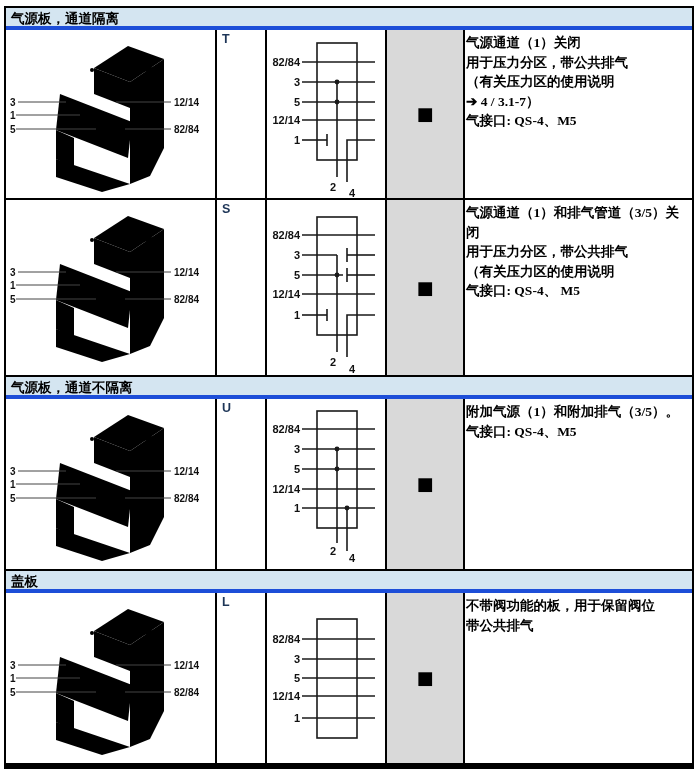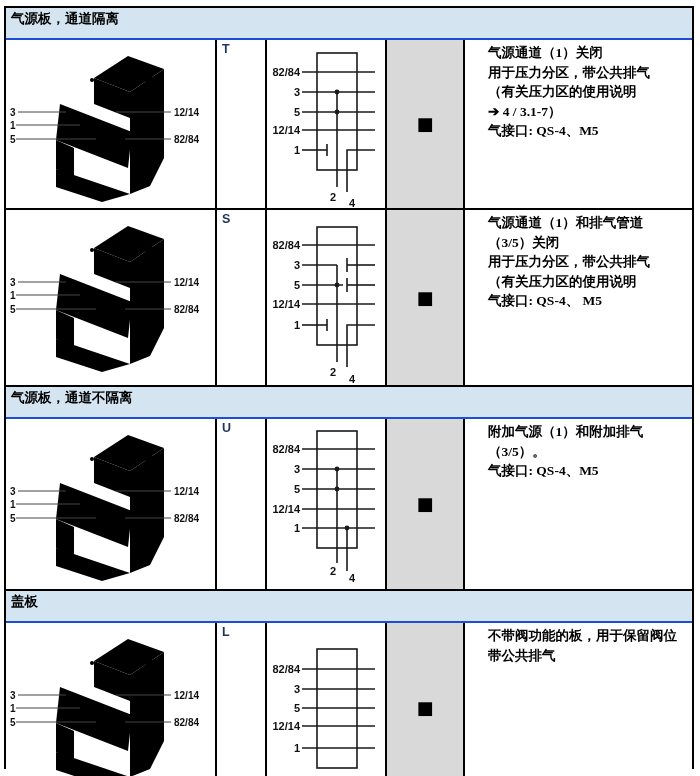--- a/index.html
+++ b/index.html
@@ -4,34 +4,34 @@
 <style>
   * { margin:0; padding:0; box-sizing:border-box; }
   body { background:#fff; width:700px; height:776px; font-family:"Liberation Sans", sans-serif; }
   .page { position:relative; width:700px; height:776px; background:#fff; }
   .catalog-table {
     position:absolute; left:4px; top:6px; width:690px; height:763px;
     border:2px solid #000; border-bottom:6px solid #000;
     display:flex; flex-direction:column; background:#fff;
   }
   .section-row {
-    background:#d4e5f1; border-bottom:2px solid #1d4ed8; height:32px;
+    background:#d4e5f1; border-bottom:4px solid #1d4ed8; height:22px;
     font-family:"Liberation Serif","DejaVu Serif",serif;
     font-weight:bold; font-size:13.5px; line-height:19px; padding:1px 5px; color:#000;
     flex:0 0 auto;
   }
   .data-row { display:flex; flex-direction:row; border-bottom:2px solid #000; flex:0 0 auto; background:#fff; }
   .data-row.last { border-bottom:none; flex:1 1 auto; }
   .cell-img { width:211px; border-right:2px solid #000; overflow:hidden; }
   .cell-letter { width:50px; border-right:2px solid #000; padding:2px 0 0 5px;
     font-size:12.5px; font-weight:600; color:#1d3557; }
   .cell-circuit { width:120px; border-right:2px solid #000; overflow:hidden; }
   .cell-marker { width:78px; border-right:2px solid #000; background:#d9d9d9;
     display:flex; align-items:center; justify-content:center; }
-  .cell-desc { flex:1; padding:3px 6px 0 23px;
+  .cell-desc { flex:1; padding:3px 6px 0 1px;
     font-family:"Liberation Serif","DejaVu Serif",serif;
     font-weight:600; font-size:13.5px; line-height:19.5px; color:#000; }
   .marker-glyph { font-size:18px; line-height:12px; color:#000;
     font-family:"DejaVu Sans", sans-serif; }
   
   svg.cd { display:block; }
   svg.cd .ln { stroke:#1a1a1a; stroke-width:1.6; fill:none; }
   svg.cd .bx { stroke:#1a1a1a; stroke-width:1.6; fill:none; }
   svg.cd .dot { fill:#1a1a1a; stroke:none; }
   svg.cd text { font-family:"Liberation Sans", sans-serif; font-weight:bold; font-size:11px; fill:#111; }

